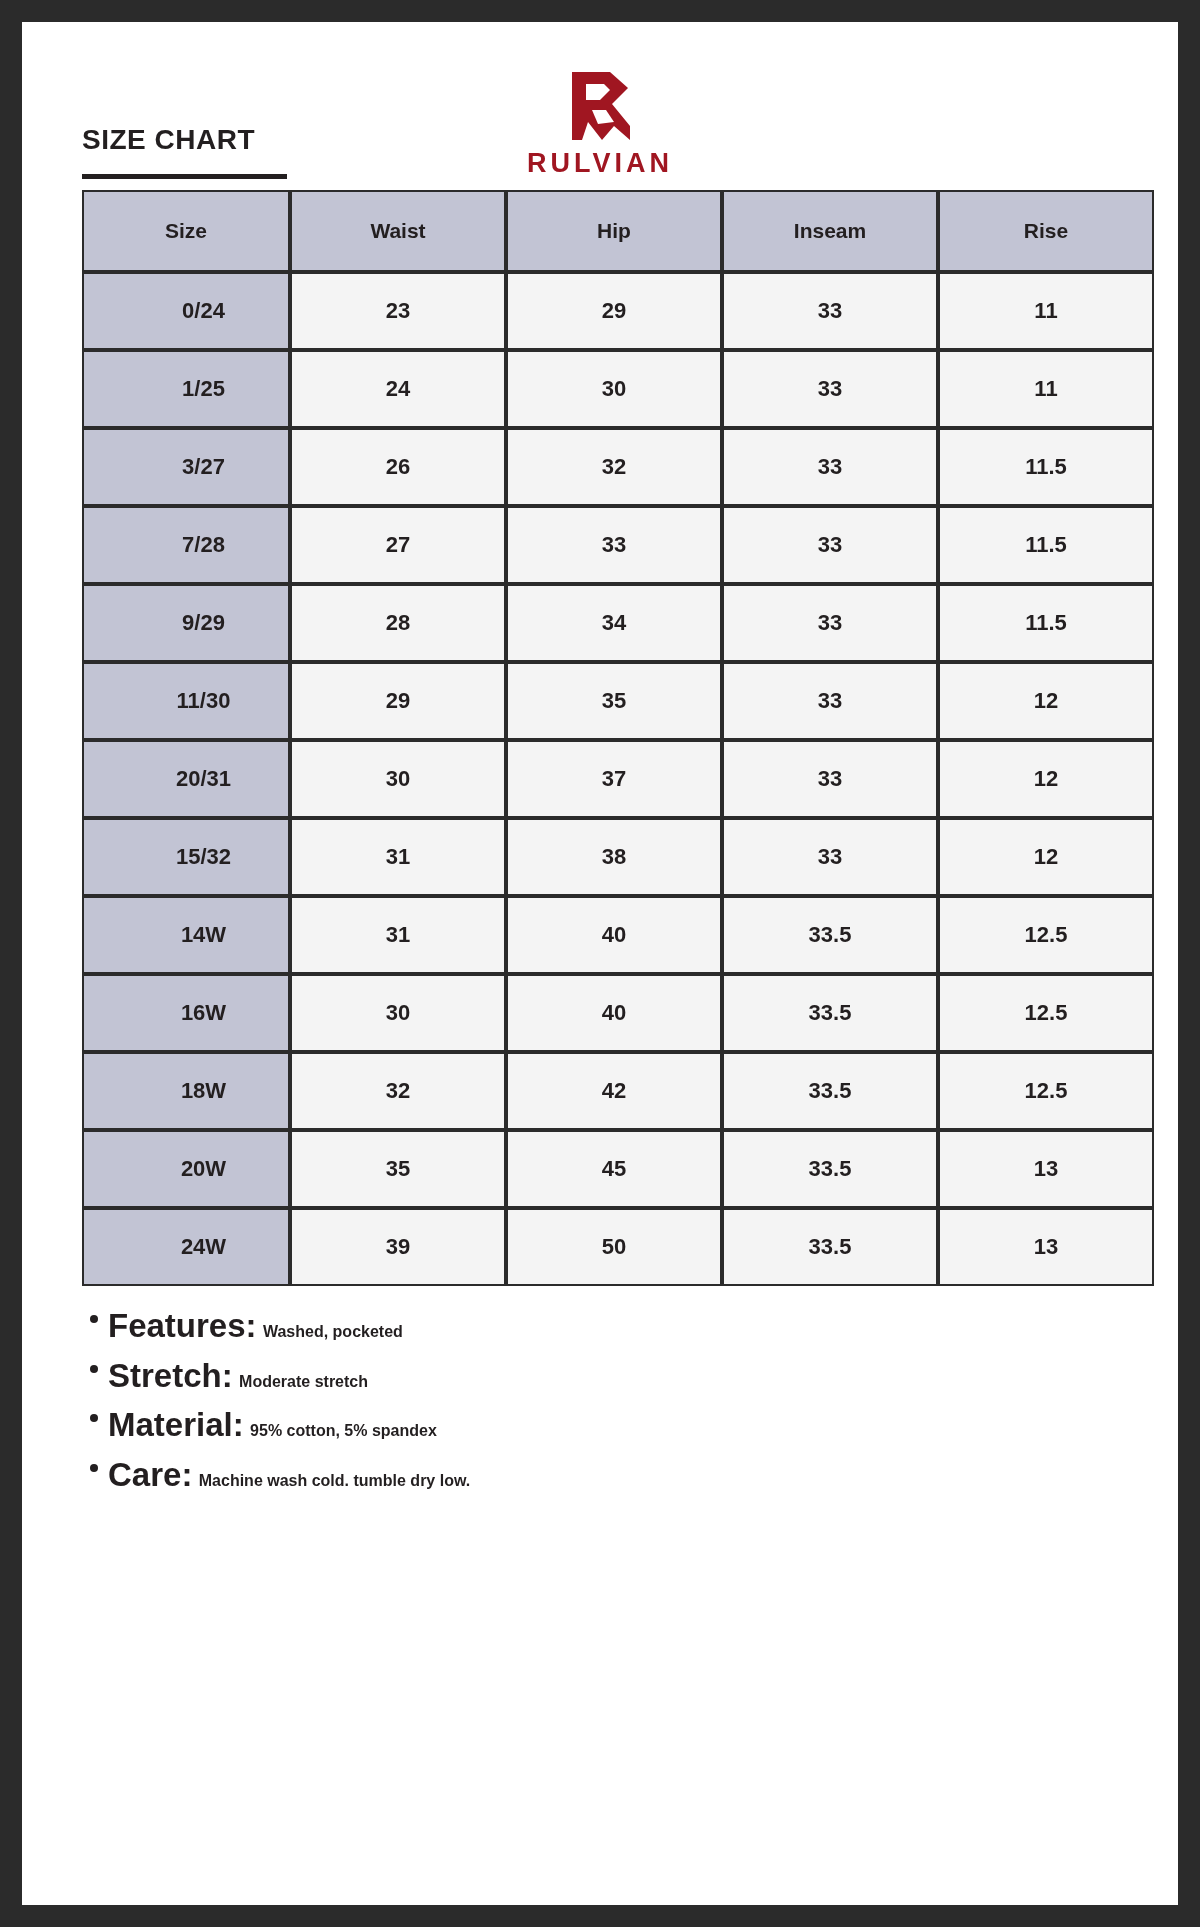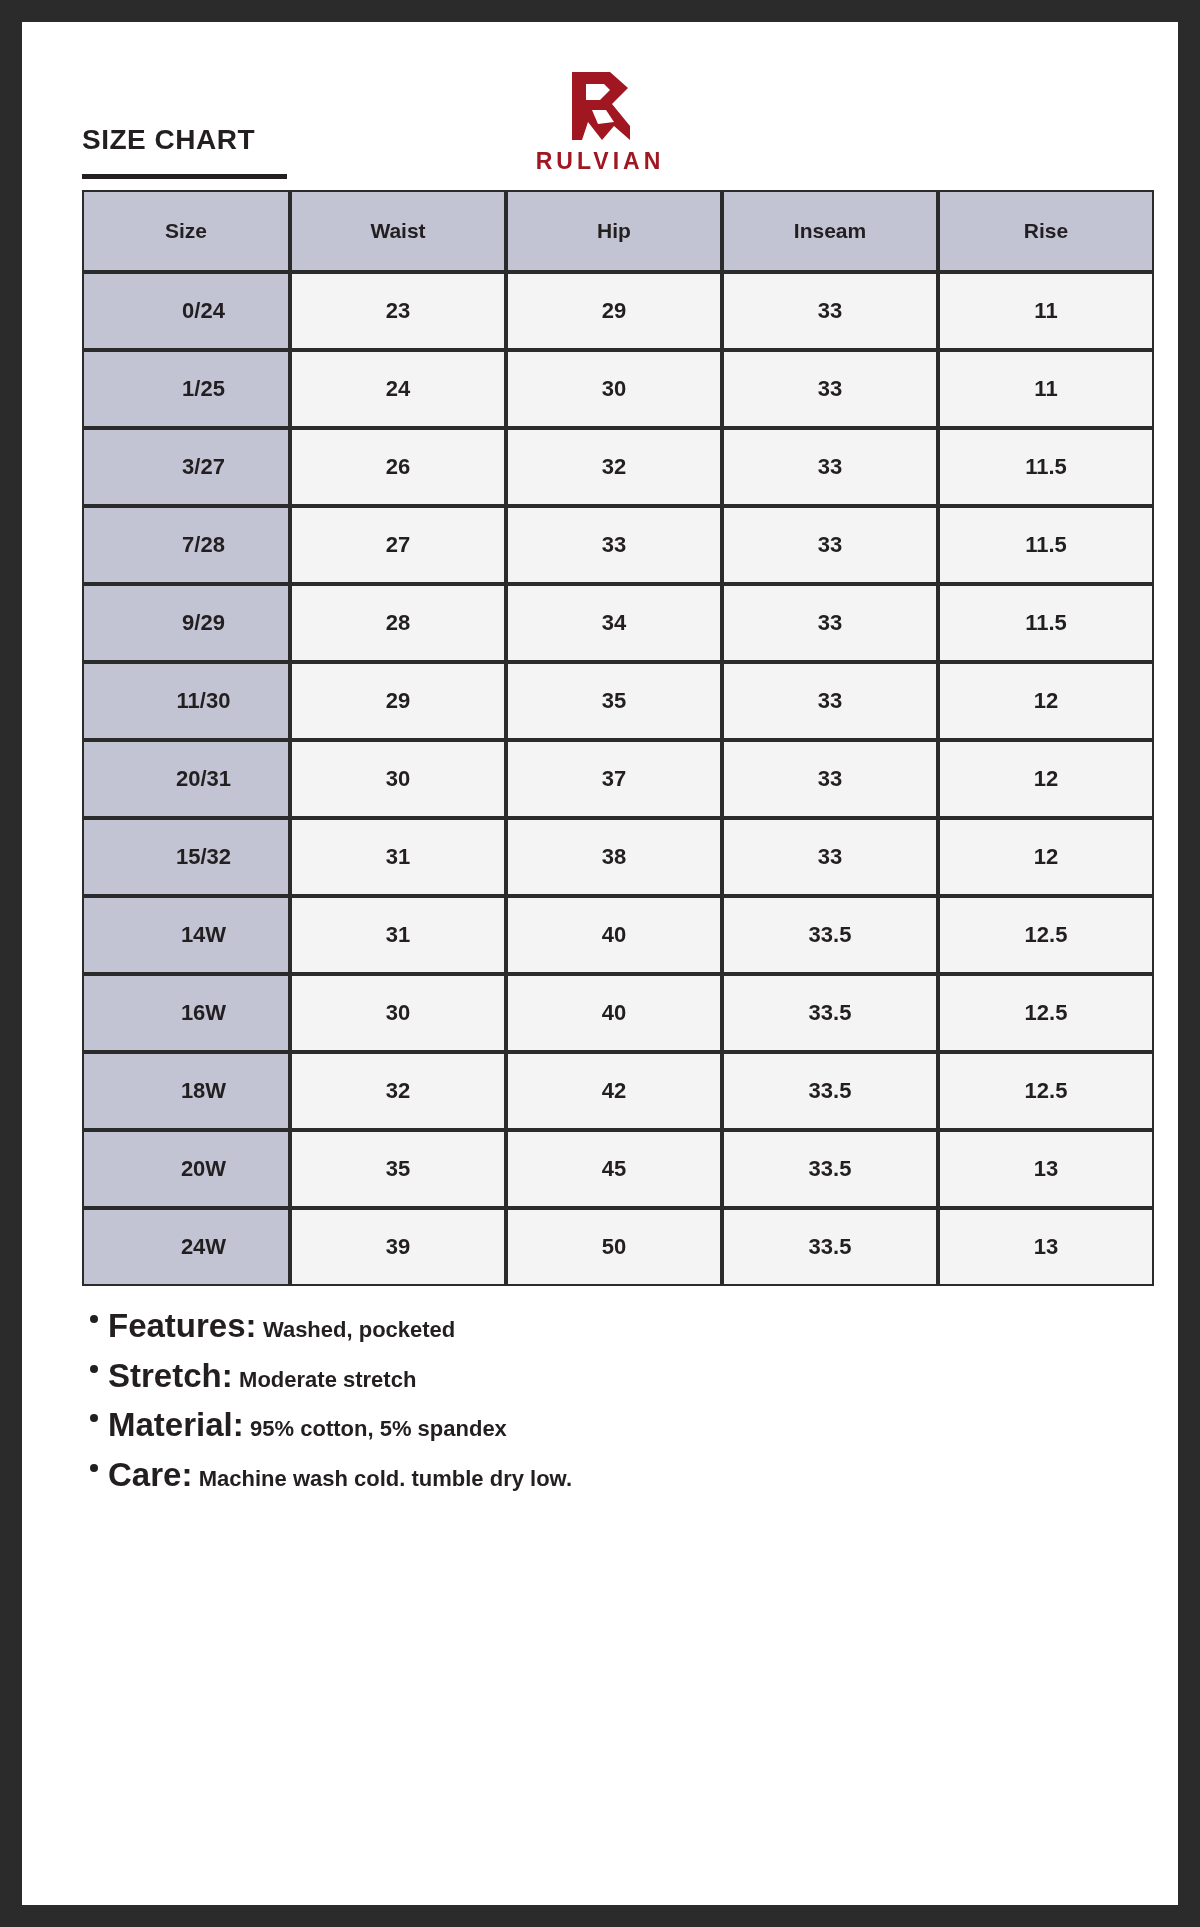--- a/index.html
+++ b/index.html
@@ -64,21 +64,21 @@
   }
   .brand-mark {
     display: block;
     margin: 0 auto;
     width: 96px;
     height: 80px;
   }
   .brand-name {
     display: block;
     margin-top: 2px;
-    font-size: 23px;
+    font-size: 27px;
     font-weight: bold;
     letter-spacing: 4px;
     color: #a01621;
     text-align: center;
   }
 
   
   .table-wrap {
     margin-top: 8px;
     padding: 0 20px;
@@ -134,21 +134,21 @@
     height: 8px;
     background: #231f20;
     border-radius: 50%;
   }
   .features .lbl {
     font-weight: bold;
     font-size: 33px;
   }
   .features .val {
     font-weight: bold;
-    font-size: 22px;
+    font-size: 16px;
   }
 </style>
 </head>
 <body>
 
 <div class="page-frame">
   <div class="inner">
 
     <div class="header">
       <div class="title">SIZE CHART</div>

